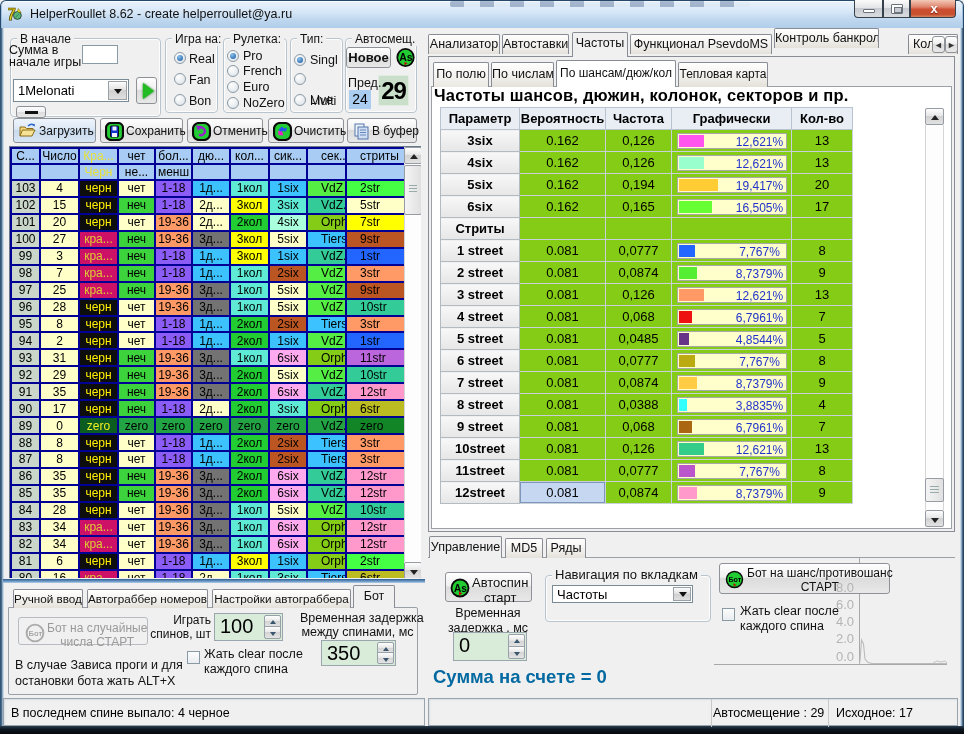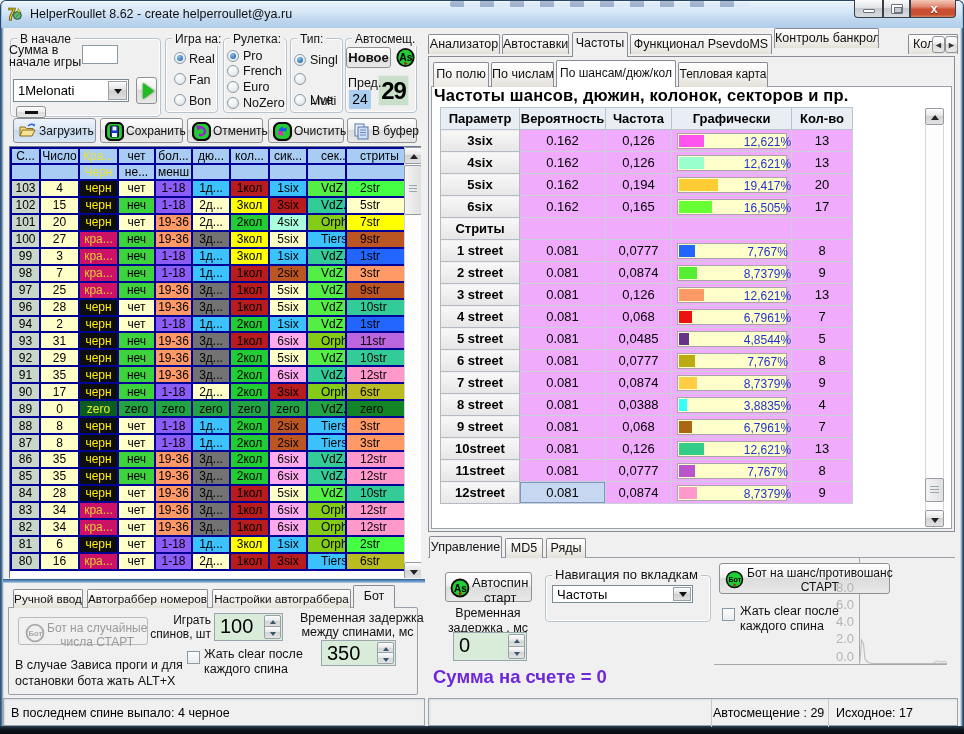--- a/index.html
+++ b/index.html
@@ -40,46 +40,46 @@
 .lbl{position:absolute;font-size:12.5px;color:#111;white-space:nowrap;}
 
 #ltbl-wrap{position:absolute;left:9px;top:146px;width:412px;height:432px;overflow:hidden;border-top:1px solid #6a7a8a;border-left:1px solid #6a7a8a;background:#fff;}
 #ltbl{border-collapse:collapse;table-layout:fixed;width:394px;}
 #ltbl td{border:2px solid #000095;font-size:12px;line-height:14px;text-align:center;color:#000;padding:0;height:16.95px;overflow:hidden;white-space:nowrap;}
 #ltbl tr.hd td{background:#a9ccf5;height:15.6px;}
 #ltbl td:nth-child(9),#ltbl td:nth-child(10){text-align:left;padding-left:13px;}
 #ltbl td.cS{background:#c9d6c9;}
 #ltbl td.cN{background:#ffffc8;}
 .Y{background:#ffffc8}.G{background:#3dd33d}.AQ{background:#8b5cf6}.SA{background:#ff9966}
-.CY{background:#3cc3ff}.MG{background:#b91c1c}.PK{background:#737373}.GR2{background:#22cc33}
+.CY{background:#3cc3ff}.MG{background:#5eead4}.PK{background:#737373}.GR2{background:#22cc33}
 .YW{background:#ffff00}.BR{background:#bb5522}.PA{background:#aaffdd}.P2{background:#ffaaee}
 .VG{background:#55ee44}.TE{background:#33cc99}.BL{background:#2266ff}.G3{background:#44ff44}
 .OL{background:#bbbb22}.OR{background:#84cc16}.VI{background:#bb66dd}.PI{background:#ff99cc}
 .BK{background:#0d0d0d;color:#ffee00 !important}
 .KR{background:#cc1166;color:#ddcc33 !important}
 .Z1{background:#0b5c20;color:#eeee22 !important}.Z2{background:#22a344}.Z3{background:#128526}
 .hy{color:#e8e23a !important}
 
 .vsb{position:absolute;background:#f0f0f0;}
 .vsb .ar{position:absolute;left:0;width:100%;height:17px;border:1px solid #979ca4;border-radius:2px;background:linear-gradient(#fdfdfd,#e6e6e6 45%,#d2d2d2 50%,#e2e2e2);}
 .vsb .ar:after{content:"";position:absolute;left:5px;border-left:4px solid transparent;border-right:4px solid transparent;}
 .vsb .ar.up{top:0;}.vsb .ar.up:after{top:6px;border-bottom:5px solid #222;}
 .vsb .ar.dn{bottom:0;}.vsb .ar.dn:after{top:7px;border-top:5px solid #222;}
 .vsb .tr{position:absolute;left:0;width:100%;background:#fdfdfd;border-left:1px solid #d5d5d5;border-right:1px solid #d5d5d5;}
 .vsb .th{position:absolute;left:0;width:100%;border:1px solid #979ca4;border-radius:2px;background:linear-gradient(90deg,#f4f4f4,#e0e0e0);}
 .vsb .th:after{content:"";position:absolute;left:4px;right:4px;top:45%;height:1px;background:#9aa;box-shadow:0 -3px 0 #9aa,0 3px 0 #9aa;}
 
-#ftbl{border-collapse:collapse;table-layout:fixed;background:#f0abfc;}
+#ftbl{border-collapse:collapse;table-layout:fixed;background:#84cc16;}
 #ftbl td{border:1px solid #c8d0da;font-size:13px;color:#000;text-align:center;height:22px;padding:0;}
 #ftbl tr.fh td{background:#e9eef5;font-weight:bold;border:1px solid #b9c3cf;}
 #ftbl td.fp{background:linear-gradient(#f8f8f8,#e6e6e6);border:1px solid #b4bac2;font-weight:bold;}
 #ftbl td.sel{background:#c6d7f2;box-shadow:inset 0 0 0 1px #7e96ba;}
 .bar{position:relative;width:110px;height:16px;margin:0 auto;background:#ffffcc;border:1px solid #a8a8a8;}
 .bar i{position:absolute;left:1px;top:1px;bottom:1px;}
-.bar b{position:absolute;width:100%;left:16px;top:1px;font-weight:normal;font-size:12px;color:#2233cc;padding-left:40px;}
+.bar b{position:absolute;width:100%;left:8px;top:1px;font-weight:normal;font-size:12px;color:#2233cc;padding-left:40px;}
 
 .status{position:absolute;border:1px solid #9aa4ac;background:#f0f0f0;box-shadow:inset 1px 1px 2px #d8dde2;}
 </style></head>
 <body>
 <div id="win">
 
   <div id="titlebar"></div>
   <svg id="title-ic" viewBox="0 0 16 16">
       <text x="-1" y="14" font-size="17" font-weight="bold" fill="#e8d820" stroke="#5a4a00" stroke-width="0.8">7</text>
       <circle cx="10" cy="9" r="4.2" fill="#58b87a" stroke="#222" stroke-width="0.8"></circle>
@@ -339,20 +339,32 @@
             <td class="BK">черн</td>
             <td class="Y">чет</td>
             <td class="SA">19-36</td>
             <td class="PK">3д...</td>
             <td class="MG">1кол</td>
             <td class="Y">5six</td>
             <td class="VG">VdZ</td>
             <td class="TE">10str</td>
           </tr>
 <tr>
+            <td class="cS">95</td>
+            <td class="cN">8</td>
+            <td class="BK">черн</td>
+            <td class="Y">чет</td>
+            <td class="AQ">1-18</td>
+            <td class="CY">1д...</td>
+            <td class="GR2">2кол</td>
+            <td class="BR">2six</td>
+            <td class="CY">Tiers</td>
+            <td class="SA">3str</td>
+          </tr>
+<tr>
             <td class="cS">94</td>
             <td class="cN">2</td>
             <td class="BK">черн</td>
             <td class="Y">чет</td>
             <td class="AQ">1-18</td>
             <td class="CY">1д...</td>
             <td class="GR2">2кол</td>
             <td class="CY">1six</td>
             <td class="VG">VdZ</td>
             <td class="BL">1str</td>
@@ -850,21 +862,21 @@
   <div class="btn" style="left:719px;top:563px;width:171px;height:31px;">
       <svg style="position:absolute;left:5px;top:6px;" width="19" height="19" viewBox="0 0 19 19">
         <circle cx="9.5" cy="9.5" r="8" fill="#22cc33" stroke="#0a0a0a" stroke-width="1.5"></circle>
         <text x="3.4" y="12.4" font-size="7.2" font-weight="bold" fill="#000">Бот</text>
         <path d="M8.6 13.2 L11.4 14.9 L8.6 16.5 Z" fill="#cc0000"></path>
       </svg>
       <span style="position:absolute;left:27px;top:2px;font-size:12px;">Бот на шанс/противошанс<br>СТАРТ</span>
     </div>
   <div class="chk" style="left:722px;top:608px;"></div>
   <div class="lbl" style="left:740px;top:604px;line-height:1.2;">Жать clear после<br>каждого спина</div>
-  <div class="abs" style="left:433px;top:666px;font-size:18.5px;font-weight:bold;color:#6d28d9;">Сумма на счете = 0</div>
+  <div class="abs" style="left:433px;top:666px;font-size:18.5px;font-weight:bold;color:#0369a1;">Сумма на счете = 0</div>
 
   <div class="status" style="left:428px;top:698px;width:530px;height:28px;">
     <span style="position:absolute;left:282px;top:0;width:1px;height:28px;background:#c8c8c8;"></span>
     <span style="position:absolute;left:399px;top:0;width:1px;height:28px;background:#c8c8c8;"></span>
     <span style="position:absolute;left:284px;top:7px;font-size:12.5px;">Автосмещение : 29</span>
     <span style="position:absolute;left:407px;top:7px;font-size:12.5px;">Исходное: 17</span>
   </div>
 </div>
 
 </body></html>

